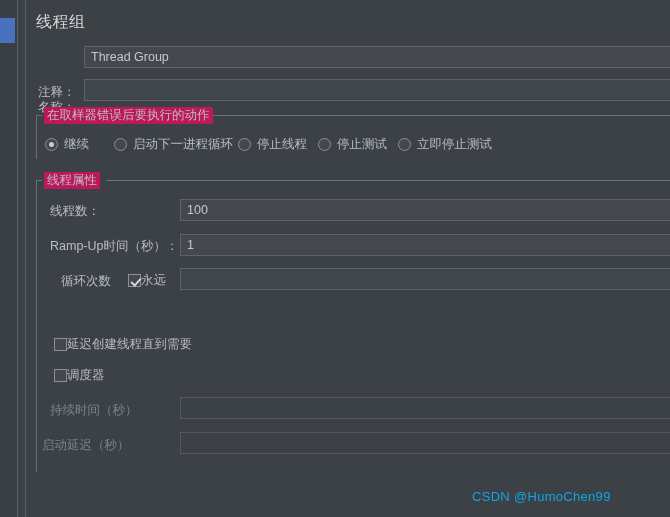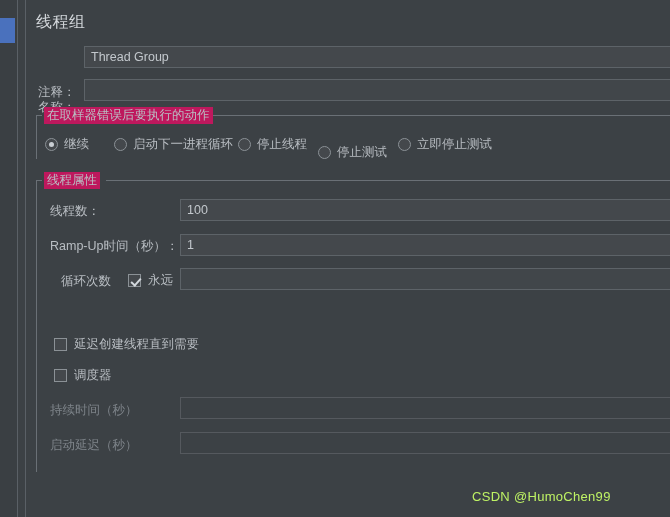--- a/index.html
+++ b/index.html
@@ -176,21 +176,20 @@
     width: 5px; height: 5px;
     border-radius: 50%;
     background: #c9ced3;
   }
 
   
   .check-item {
     position: absolute;
     display: flex;
     align-items: center;
-    gap: 7px;
     font-size: 12.5px;
     color: #b9bec3;
     white-space: nowrap;
   }
   .check-mark {
     width: 13px; height: 13px;
     border: 1px solid #8b9196;
     background: #44484c;
     box-sizing: border-box;
     position: relative;
@@ -204,21 +203,21 @@
     border: solid #d3d8dd;
     border-width: 0 2px 2px 0;
     transform: rotate(42deg);
   }
 
   
   .watermark {
     position: absolute;
     left: 472px; top: 489px;
     font-size: 13px;
-    color: #bef264;
+    color: #0ea5e9;
     letter-spacing: 0.3px;
     white-space: nowrap;
   }
 </style>
 </head>
 <body>
 
 <div id="app">
 
   <div class="left-rail">
@@ -256,21 +255,21 @@
       <span>继续</span>
     </div>
     <div class="radio-item" style="left:88px; top:136px;">
       <span class="radio-mark"></span>
       <span>启动下一进程循环</span>
     </div>
     <div class="radio-item" style="left:212px; top:136px;">
       <span class="radio-mark"></span>
       <span>停止线程</span>
     </div>
-    <div class="radio-item" style="left:292px; top:136px;margin-top:8px;">
+    <div class="radio-item" style="left:292px; top:136px;">
       <span class="radio-mark"></span>
       <span>停止测试</span>
     </div>
     <div class="radio-item" style="left:372px; top:136px;">
       <span class="radio-mark"></span>
       <span>立即停止测试</span>
     </div>
 
     <div class="groupbox" style="left:10px; top:172px; width:568px; height:300px;">
       <div class="gb-line-top-left"></div>
@@ -299,20 +298,20 @@
     </div>
 
     <div class="check-item" style="left:28px; top:367px;">
       <span class="check-mark"></span>
       <span>调度器</span>
     </div>
 
     <div class="row-label dim" style="left:24px; top:402px;">持续时间（秒）</div>
     <div class="field disabled" style="left:154px; top:397px; width:504px;"></div>
 
-    <div class="row-label dim" style="left:24px; top:437px;text-align:center;">启动延迟（秒）</div>
+    <div class="row-label dim" style="left:16px; top:437px;text-align:center;">启动延迟（秒）</div>
     <div class="field disabled" style="left:154px; top:432px; width:504px;"></div>
 
   </div>
 
   <div class="watermark">CSDN @HumoChen99</div>
 
 </div>
 
 </body></html>

